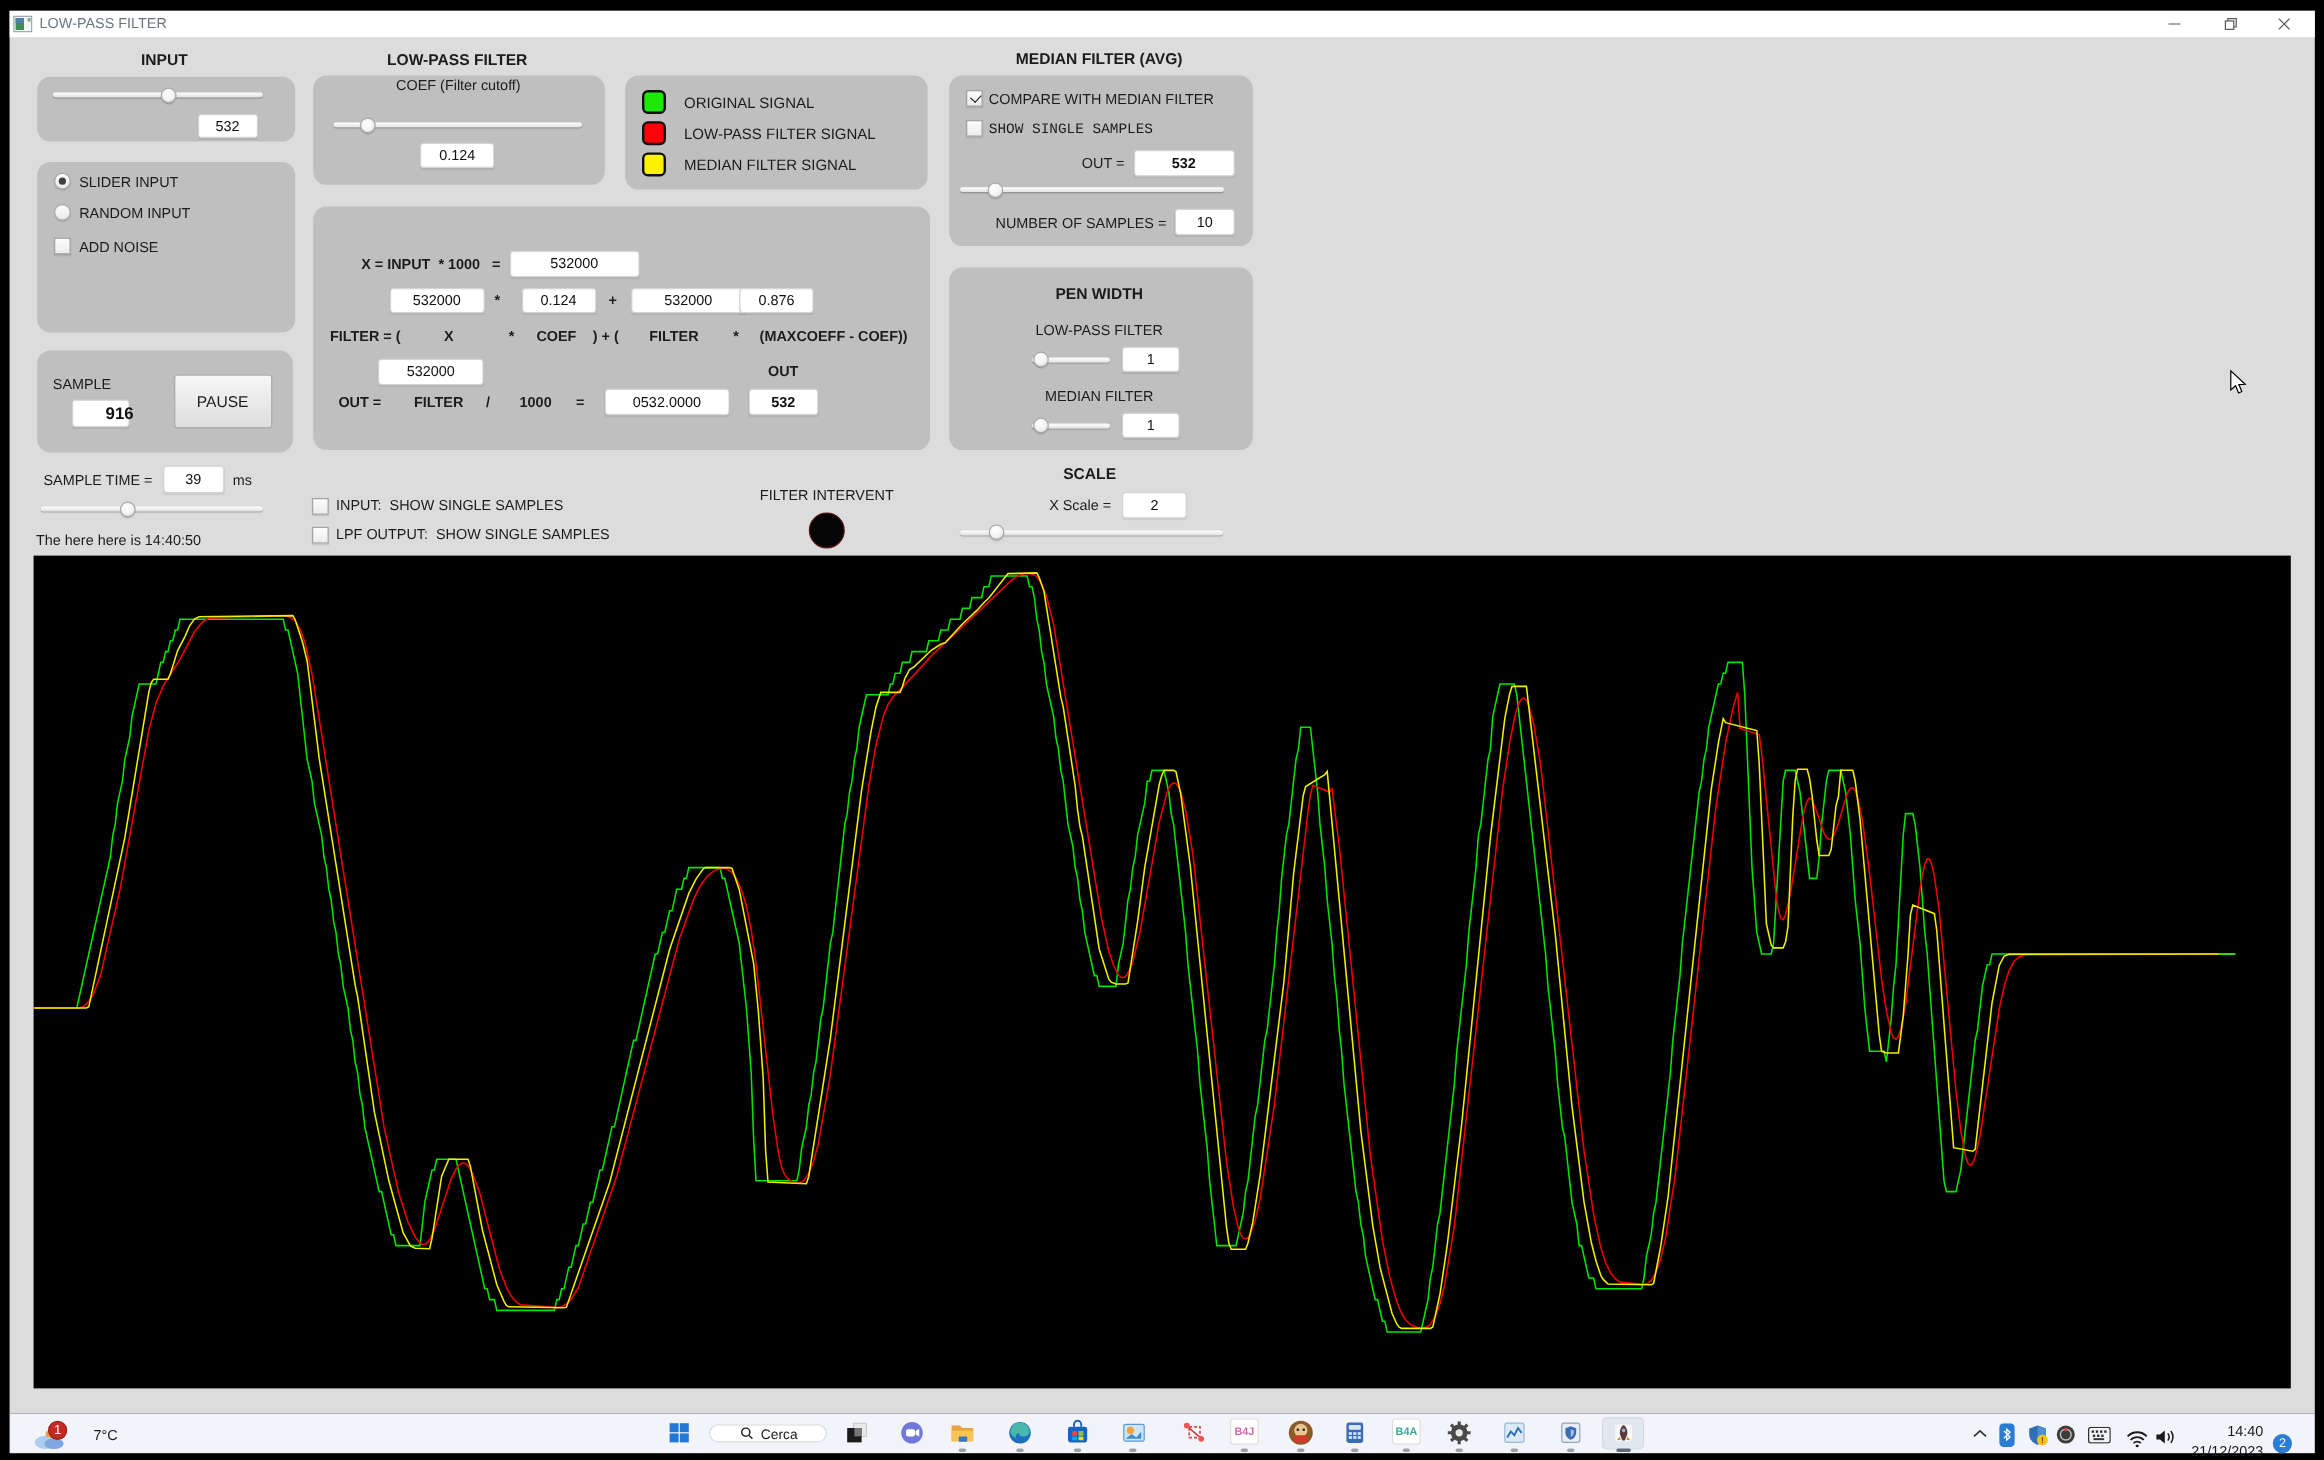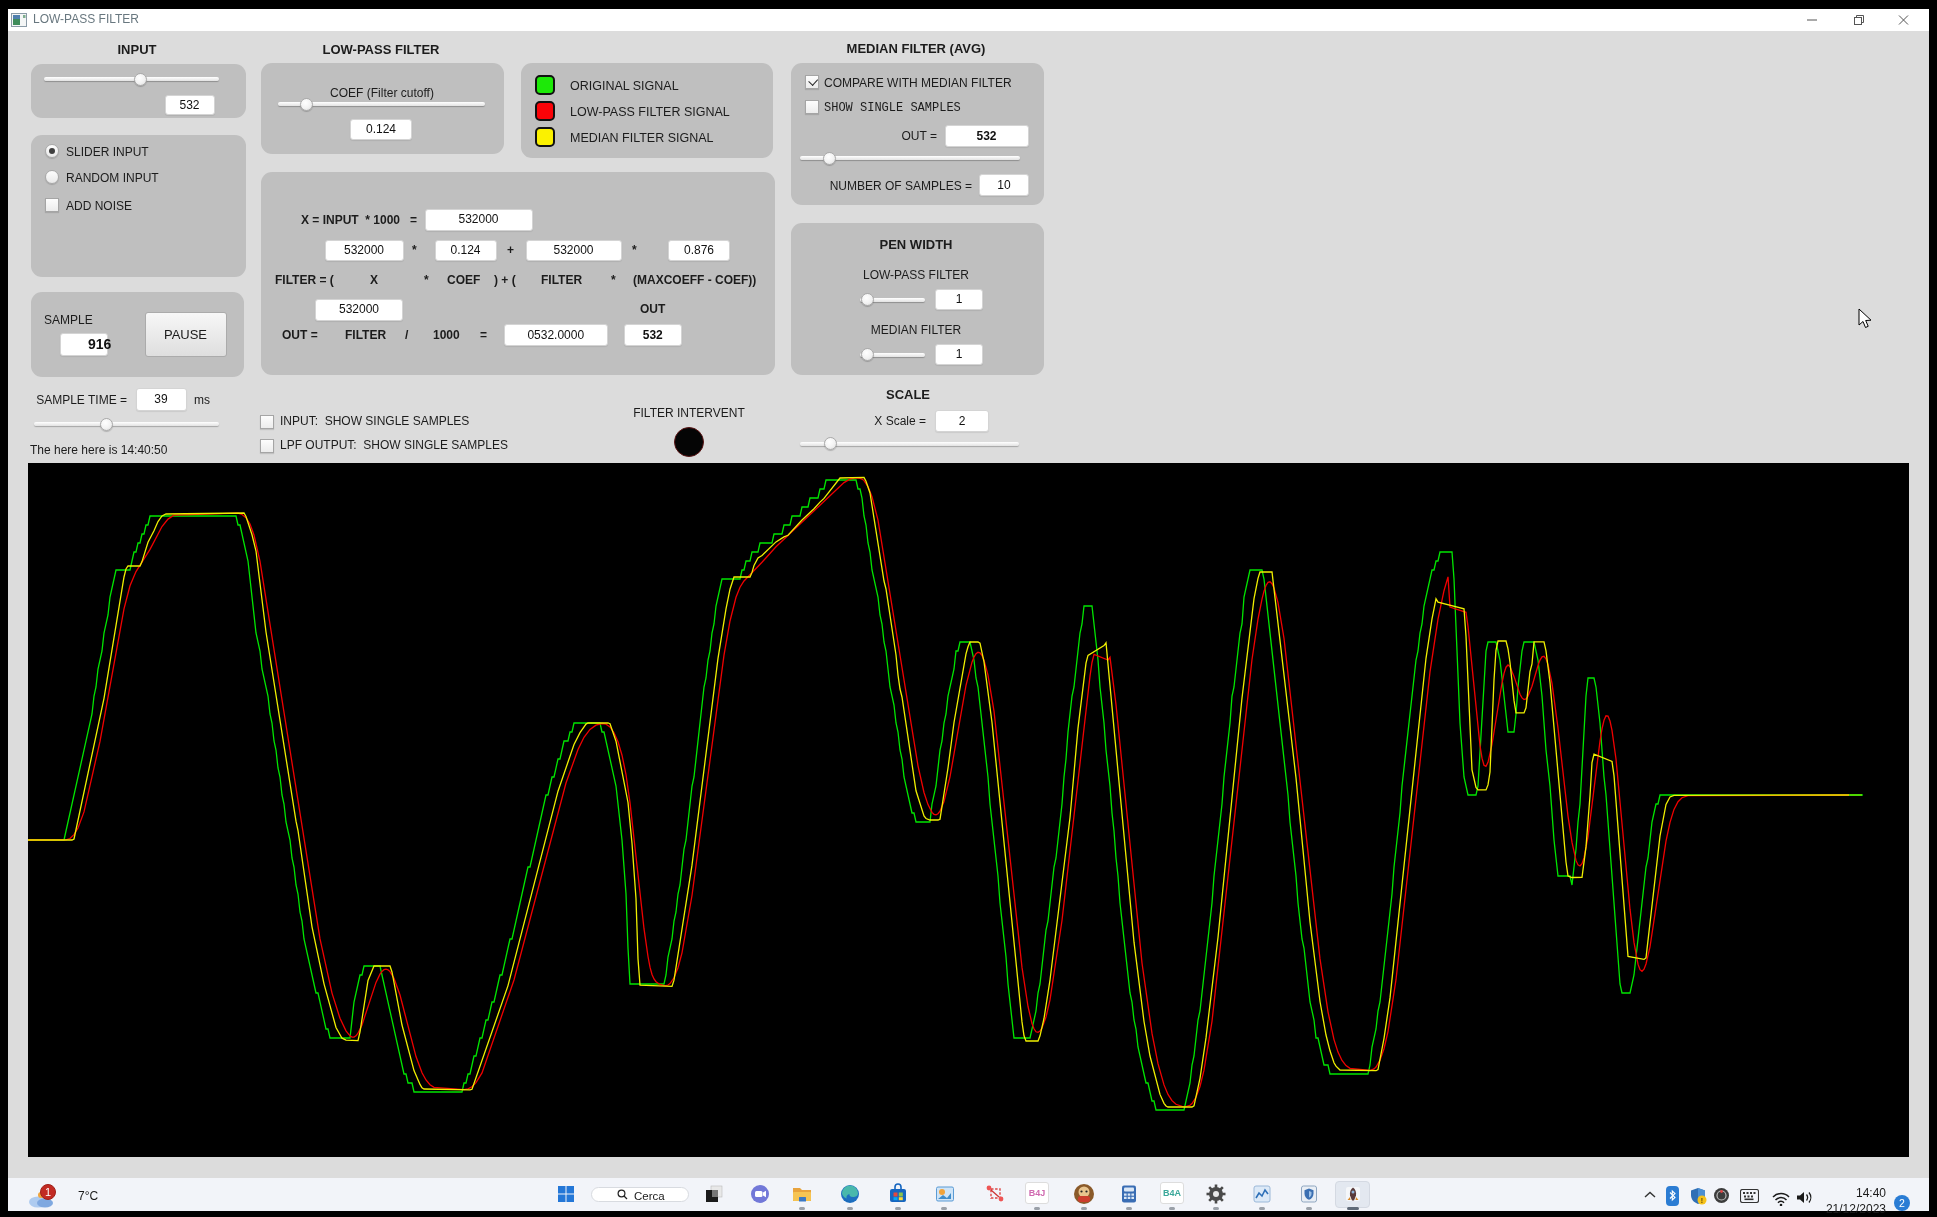--- a/index.html
+++ b/index.html
@@ -68,21 +68,21 @@
 <div class="btn" style="left:144.5px;top:312px;width:82px;height:45px;line-height:43px;">PAUSE</div>
 
 <div class="lbl" style="left:30px;top:393px;width:97px;text-align:right;">SAMPLE TIME =</div>
 <div class="tb" style="left:135.5px;top:388px;width:51px;height:23px;line-height:21px;">39</div>
 <div class="lbl" style="left:194px;top:393px;">ms</div>
 <div class="groove" style="left:33.5px;top:422px;width:185px;"></div>
 <div class="thumb" style="left:100px;top:418px;"></div>
 <div class="lbl" style="left:30px;top:443px;">The here here is 14:40:50</div>
 
 <div class="panel" style="left:261px;top:63px;width:243px;height:91px;"></div>
-<div class="lbl" style="left:282px;top:86px;width:200px;text-align:center;">COEF (Filter cutoff)</div>
+<div class="lbl" style="left:282px;top:64px;width:200px;text-align:center;">COEF (Filter cutoff)</div>
 <div class="groove" style="left:278px;top:102px;width:207px;"></div>
 <div class="thumb" style="left:299.5px;top:97.5px;"></div>
 <div class="tb" style="left:350px;top:119px;width:62px;height:21px;line-height:19px;">0.124</div>
 
 <div class="panel" style="left:521px;top:63px;width:252px;height:95px;"></div>
 <div class="legsq" style="left:535px;top:74.5px;background:#1de908;"></div>
 <div class="legsq" style="left:535px;top:100.5px;background:#fb0308;"></div>
 <div class="legsq" style="left:535px;top:126.5px;background:#fbf100;"></div>
 <div class="lbl" style="left:570px;top:78.5px;font-size:12.5px;">ORIGINAL SIGNAL</div>
 <div class="lbl" style="left:570px;top:104.5px;font-size:12.5px;">LOW-PASS FILTER SIGNAL</div>
@@ -90,21 +90,21 @@
 
 <div class="panel" style="left:261px;top:172px;width:514px;height:203px;"></div>
 <div class="lblb" style="left:301px;top:213px;">X = INPUT&nbsp;&nbsp;* 1000&nbsp;&nbsp;&nbsp;=</div>
 <div class="tb" style="left:424.5px;top:209px;width:108px;height:21.5px;line-height:19.5px;">532000</div>
 <div class="tb" style="left:324.5px;top:240px;width:79px;height:20.5px;line-height:18.5px;">532000</div>
 <div class="lblb" style="left:412px;top:243px;">*</div>
 <div class="tb" style="left:434.5px;top:240px;width:62px;height:20.5px;line-height:18.5px;">0.124</div>
 <div class="lblb" style="left:507px;top:243px;">+</div>
 <div class="tb" style="left:525.5px;top:240px;width:96px;height:20.5px;line-height:18.5px;">532000</div>
 <div class="lblb" style="left:632px;top:243px;">*</div>
-<div class="tb" style="left:668px;top:240px;width:62px;height:20.5px;line-height:18.5px;">0.876</div>
+<div class="tb" style="left:616px;top:240px;width:62px;height:20.5px;line-height:18.5px;">0.876</div>
 <div class="lblb" style="left:275px;top:273px;">FILTER = (</div>
 <div class="lblb" style="left:370px;top:273px;">X</div>
 <div class="lblb" style="left:424px;top:273px;">*</div>
 <div class="lblb" style="left:447px;top:273px;">COEF</div>
 <div class="lblb" style="left:494px;top:273px;">) + (</div>
 <div class="lblb" style="left:541px;top:273px;">FILTER</div>
 <div class="lblb" style="left:611px;top:273px;">*</div>
 <div class="lblb" style="left:633px;top:273px;">(MAXCOEFF - COEF))</div>
 <div class="tb" style="left:315px;top:299px;width:88px;height:21.5px;line-height:19.5px;">532000</div>
 <div class="lblb" style="left:640px;top:302px;">OUT</div>

